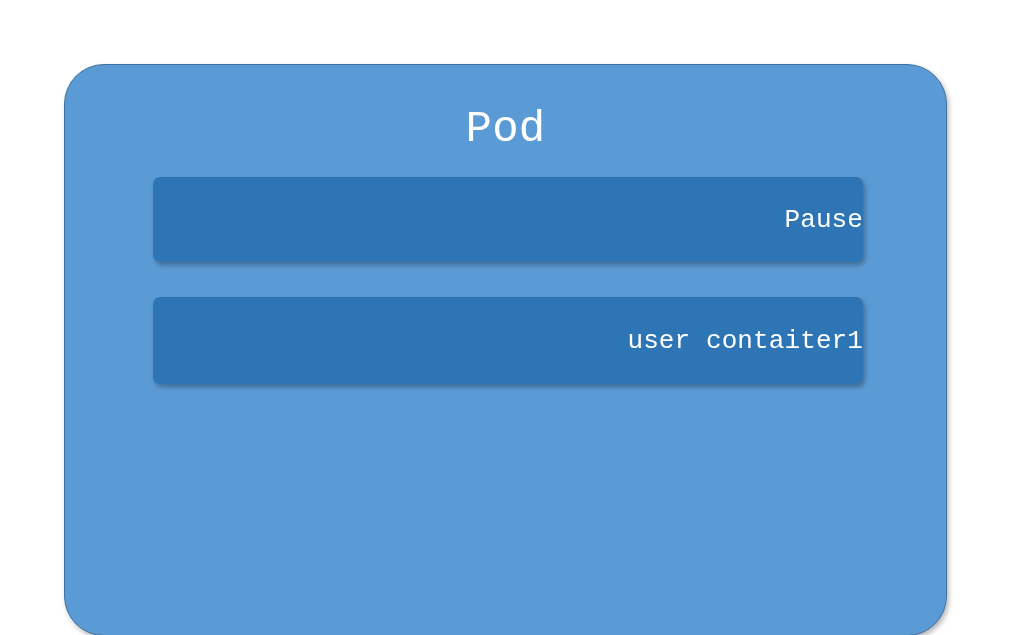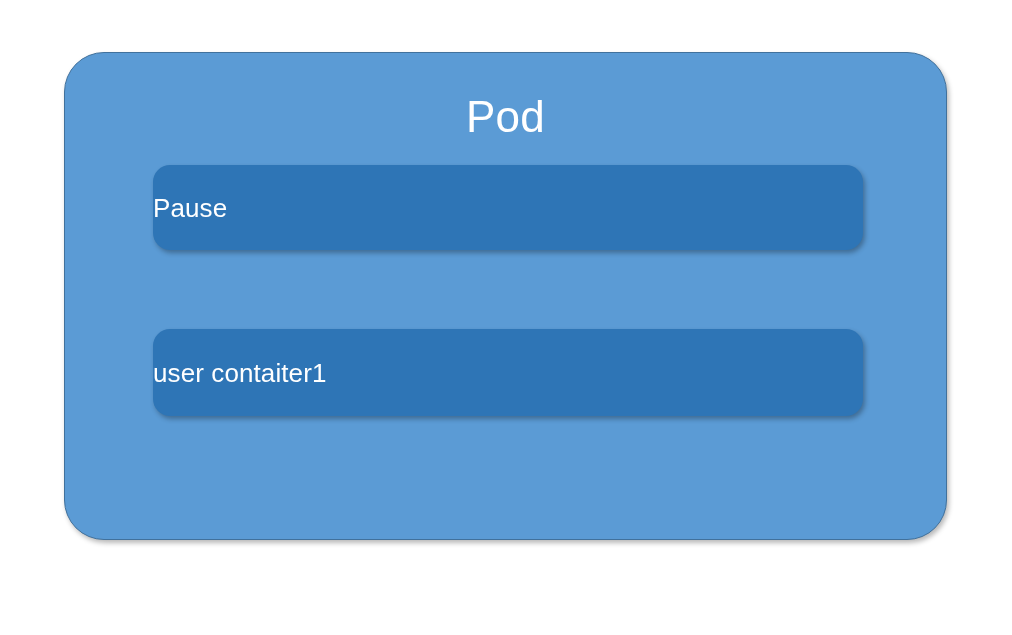--- a/index.html
+++ b/index.html
@@ -19,28 +19,29 @@
     width: 1012px;
     height: 635px;
     background: #ffffff;
     overflow: hidden;
   }
 
   
   .pod-box {
     position: absolute;
     left: 64px;
-    top: 52px;
+    top: 64px;
     width: 883px;
-    height: 488px;
+    height: 572px;
     box-sizing: border-box;
     background: #5b9bd5;
     border: 1px solid #41719c;
     border-radius: 40px;
     box-shadow: 2px 3px 5px rgba(0, 0, 0, 0.28);
+    font-family: Liberation Mono, monospace;
   }
 
   .pod-title {
     position: absolute;
     left: 0;
     top: 38px;
     width: 100%;
     text-align: center;
     color: #ffffff;
     font-size: 44px;
@@ -50,29 +51,29 @@
     white-space: nowrap;
   }
 
   
   .container-box {
     position: absolute;
     left: 88px;            
     width: 710px;
     box-sizing: border-box;
     background: #2e75b6;
-    border-radius: 17px;
+    border-radius: 7px;
     box-shadow: 2px 3px 5px rgba(0, 0, 0, 0.30);
     display: flex;
     align-items: center;
-    justify-content: flex-start;
+    justify-content: flex-end;
   }
 
   .container-box.box-0 { top: 112px; height: 85px; }  
-  .container-box.box-1 { top: 232px; height: 87px; margin-top: 44px; }  
+  .container-box.box-1 { top: 232px; height: 87px; }  
   .container-box.box-2 { top: 364px; height: 82px; }  
 
   .container-label {
     color: #ffffff;
     font-size: 26px;
     line-height: 30px;
     font-weight: normal;
     text-align: center;
     white-space: nowrap;
     letter-spacing: 0.1px;

